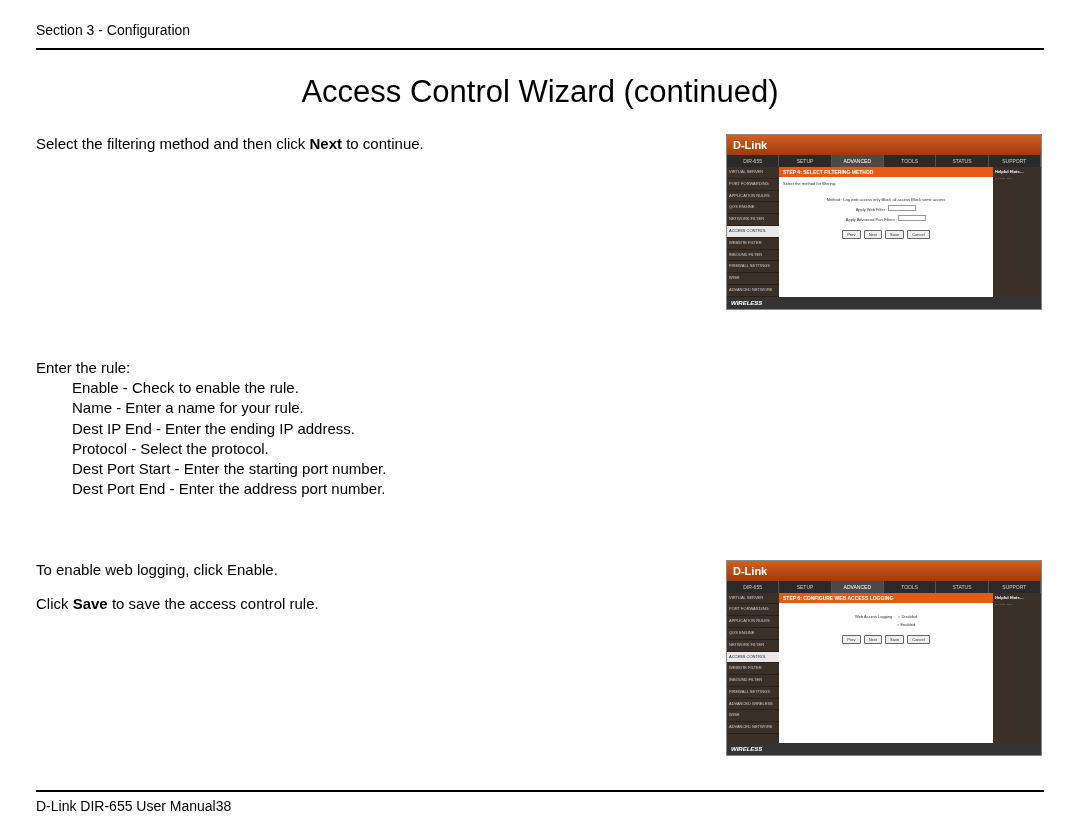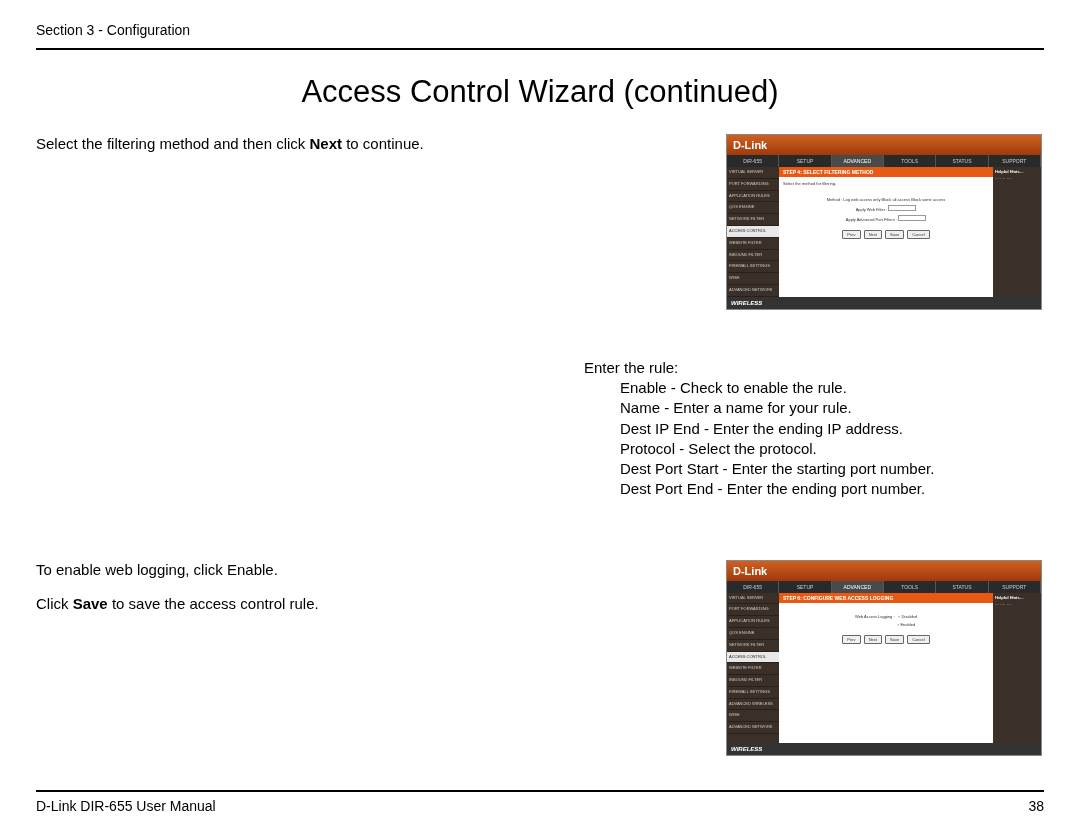--- a/index.html
+++ b/index.html
@@ -30,21 +30,20 @@
     margin-top: 24px;
     margin-bottom: 24px;
     letter-spacing: 0px;
     font-family: "Arial Narrow", Arial, sans-serif;
     font-stretch: condensed;
   }
   .content-row {
     display: flex;
     align-items: flex-start;
     margin-bottom: 48px;
-    justify-content: flex-end;
   }
   .text-col {
     flex: 0 0 460px;
     font-size: 15px;
     line-height: 1.35;
   }
   .text-col .indent {
     padding-left: 36px;
   }
   .bold { font-weight: bold; }
@@ -157,21 +156,21 @@
   .footer {
     position: absolute;
     left: 36px;
     right: 36px;
     bottom: 20px;
   }
   .footer-line {
     border-top: 2px solid #000;
     padding-top: 6px;
     display: flex;
-    justify-content: space-between;
+    justify-content: flex-start;
     font-size: 14px;
   }
   .ss2 .ss-body { min-height: 150px; }
 </style>
 </head>
 <body>
 
 <div class="page">
   <div class="section-header">Section 3 - Configuration</div>
   <div class="header-line"></div>
@@ -243,21 +242,21 @@
 
   <div class="content-row" style="margin-bottom:60px;">
     <div class="text-col">
       <p>Enter the rule:</p>
       <div class="indent">
         <p>Enable - Check to enable the rule.</p>
         <p>Name - Enter a name for your rule.</p>
         <p>Dest IP End - Enter the ending IP address.</p>
         <p>Protocol - Select the protocol.</p>
         <p>Dest Port Start - Enter the starting port number.</p>
-        <p>Dest Port End - Enter the ending port number.</p>
+        <p>Dest Port End - Enter the address port number.</p>
       </div>
     </div>
   </div>
 
   <div class="content-row" style="margin-bottom:0;margin-top:20px;">
     <div class="text-col">
       <p>To enable web logging, click Enable.</p>
       <p style="height:14px;"></p>
       <p>
         <span>Click </span><span class="bold">Save</span><span> to save the access control rule.</span>

